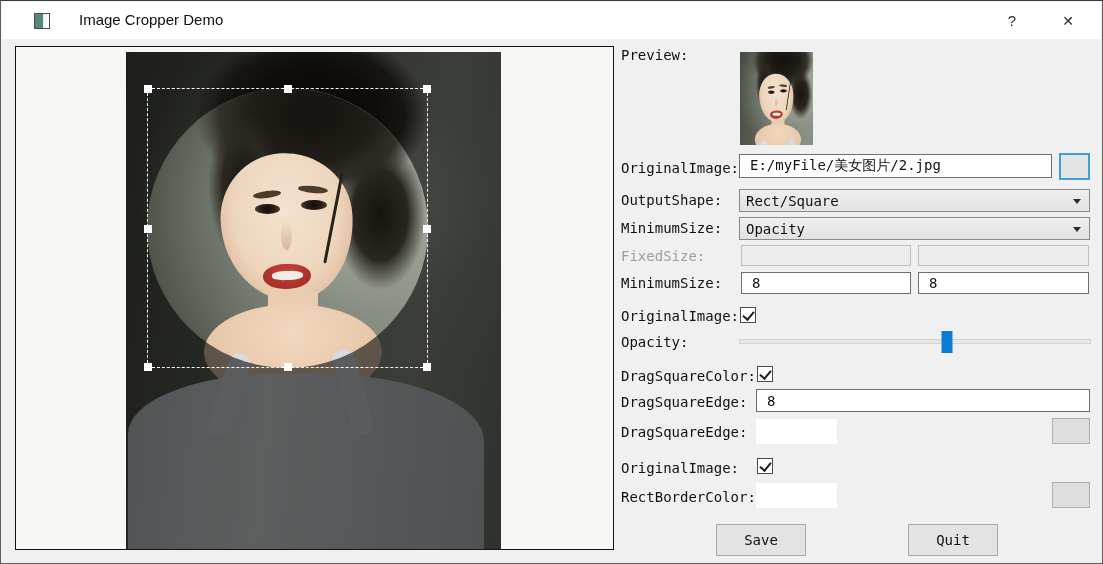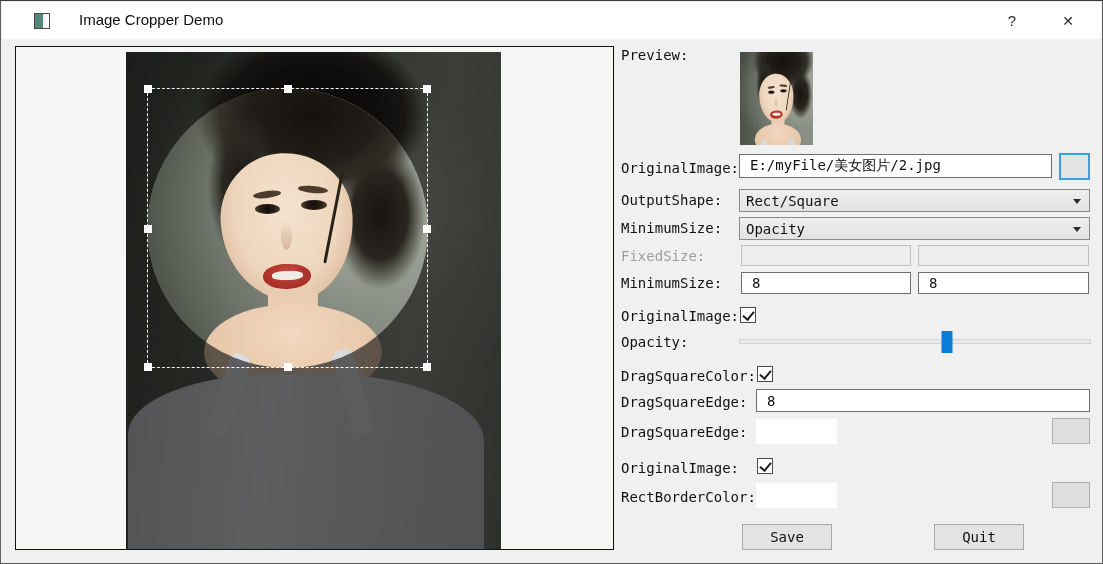--- a/index.html
+++ b/index.html
@@ -81,21 +81,21 @@
 
   .checkbox { position:absolute; width:16px; height:16px; appearance:none; -webkit-appearance:none; background:#fff; border:1px solid #4a4a4a; cursor:default; }
   .checkbox:checked::after { content:""; position:absolute; left:4px; top:1px; width:5px; height:9px; border-right:2px solid #1c1c1c; border-bottom:2px solid #1c1c1c; transform:rotate(40deg); }
 
   .slider-track { position:absolute; left:738px; top:338px; width:352px; height:5px; background:#e8e8e8; border:1px solid #d3d3d3; }
   .slider-handle { position:absolute; top:-9px; width:11px; height:22px; background:#0b7bd6; transform:translateX(-50%); }
 
   .color-swatch { position:absolute; left:755px; width:81px; height:25px; background:#fff; }
   .color-btn { position:absolute; left:1051px; width:38px; height:26px; background:#dedede; border:1px solid #aeaeae; }
 
-  .push-btn { position:absolute; top:523px; width:90px; height:26px; background:#e3e3e3; border:1px solid #a8a8a8; font-family:inherit; font-size:14px; color:#111; display:flex; align-items:center; justify-content:center;margin-left:26px; }
+  .push-btn { position:absolute; top:523px; width:90px; height:32px; background:#e3e3e3; border:1px solid #a8a8a8; font-family:inherit; font-size:14px; color:#111; display:flex; align-items:center; justify-content:center; }
   .btn-save { left:715px; } .btn-quit { left:907px; }
 </style>
 </head>
 <body>
 
 <div class="window">
 
   <div class="titlebar">
     <span class="app-icon"></span>
     <span class="title-text">Image Cropper Demo</span>

